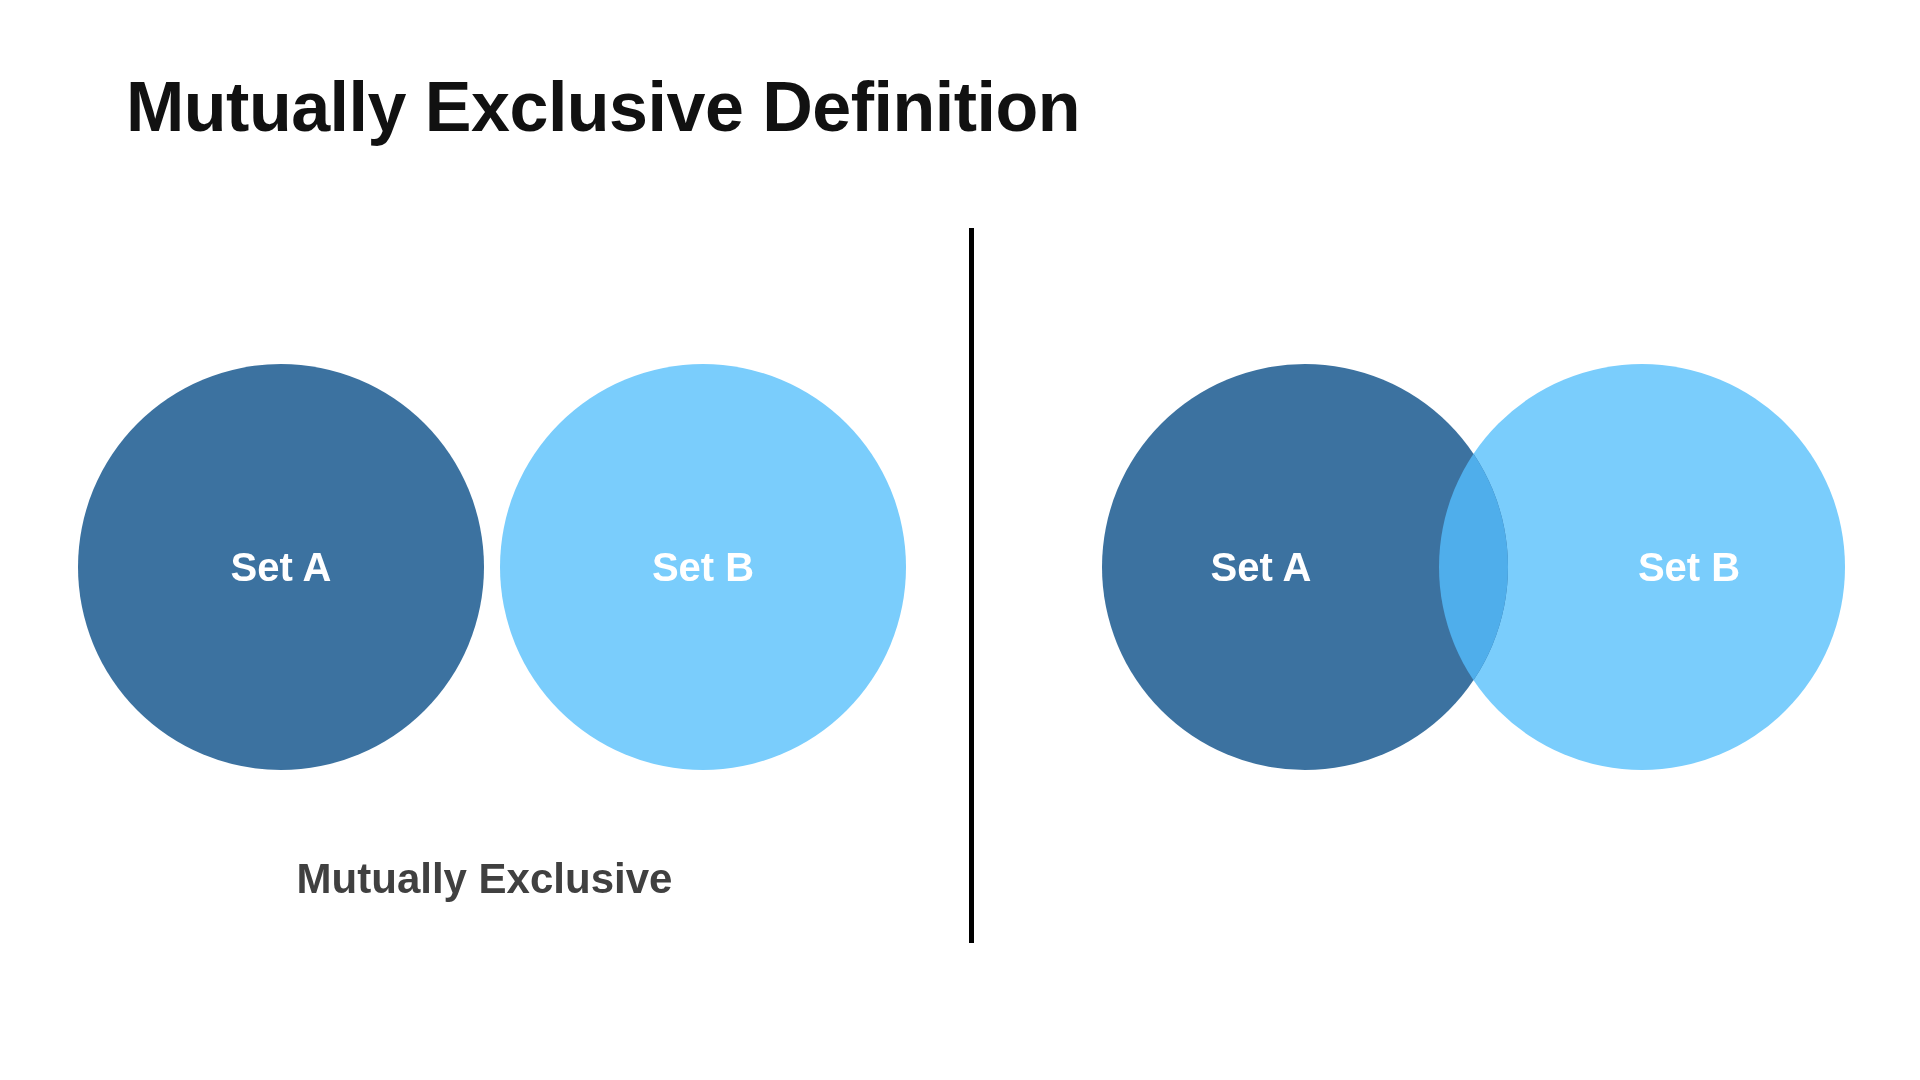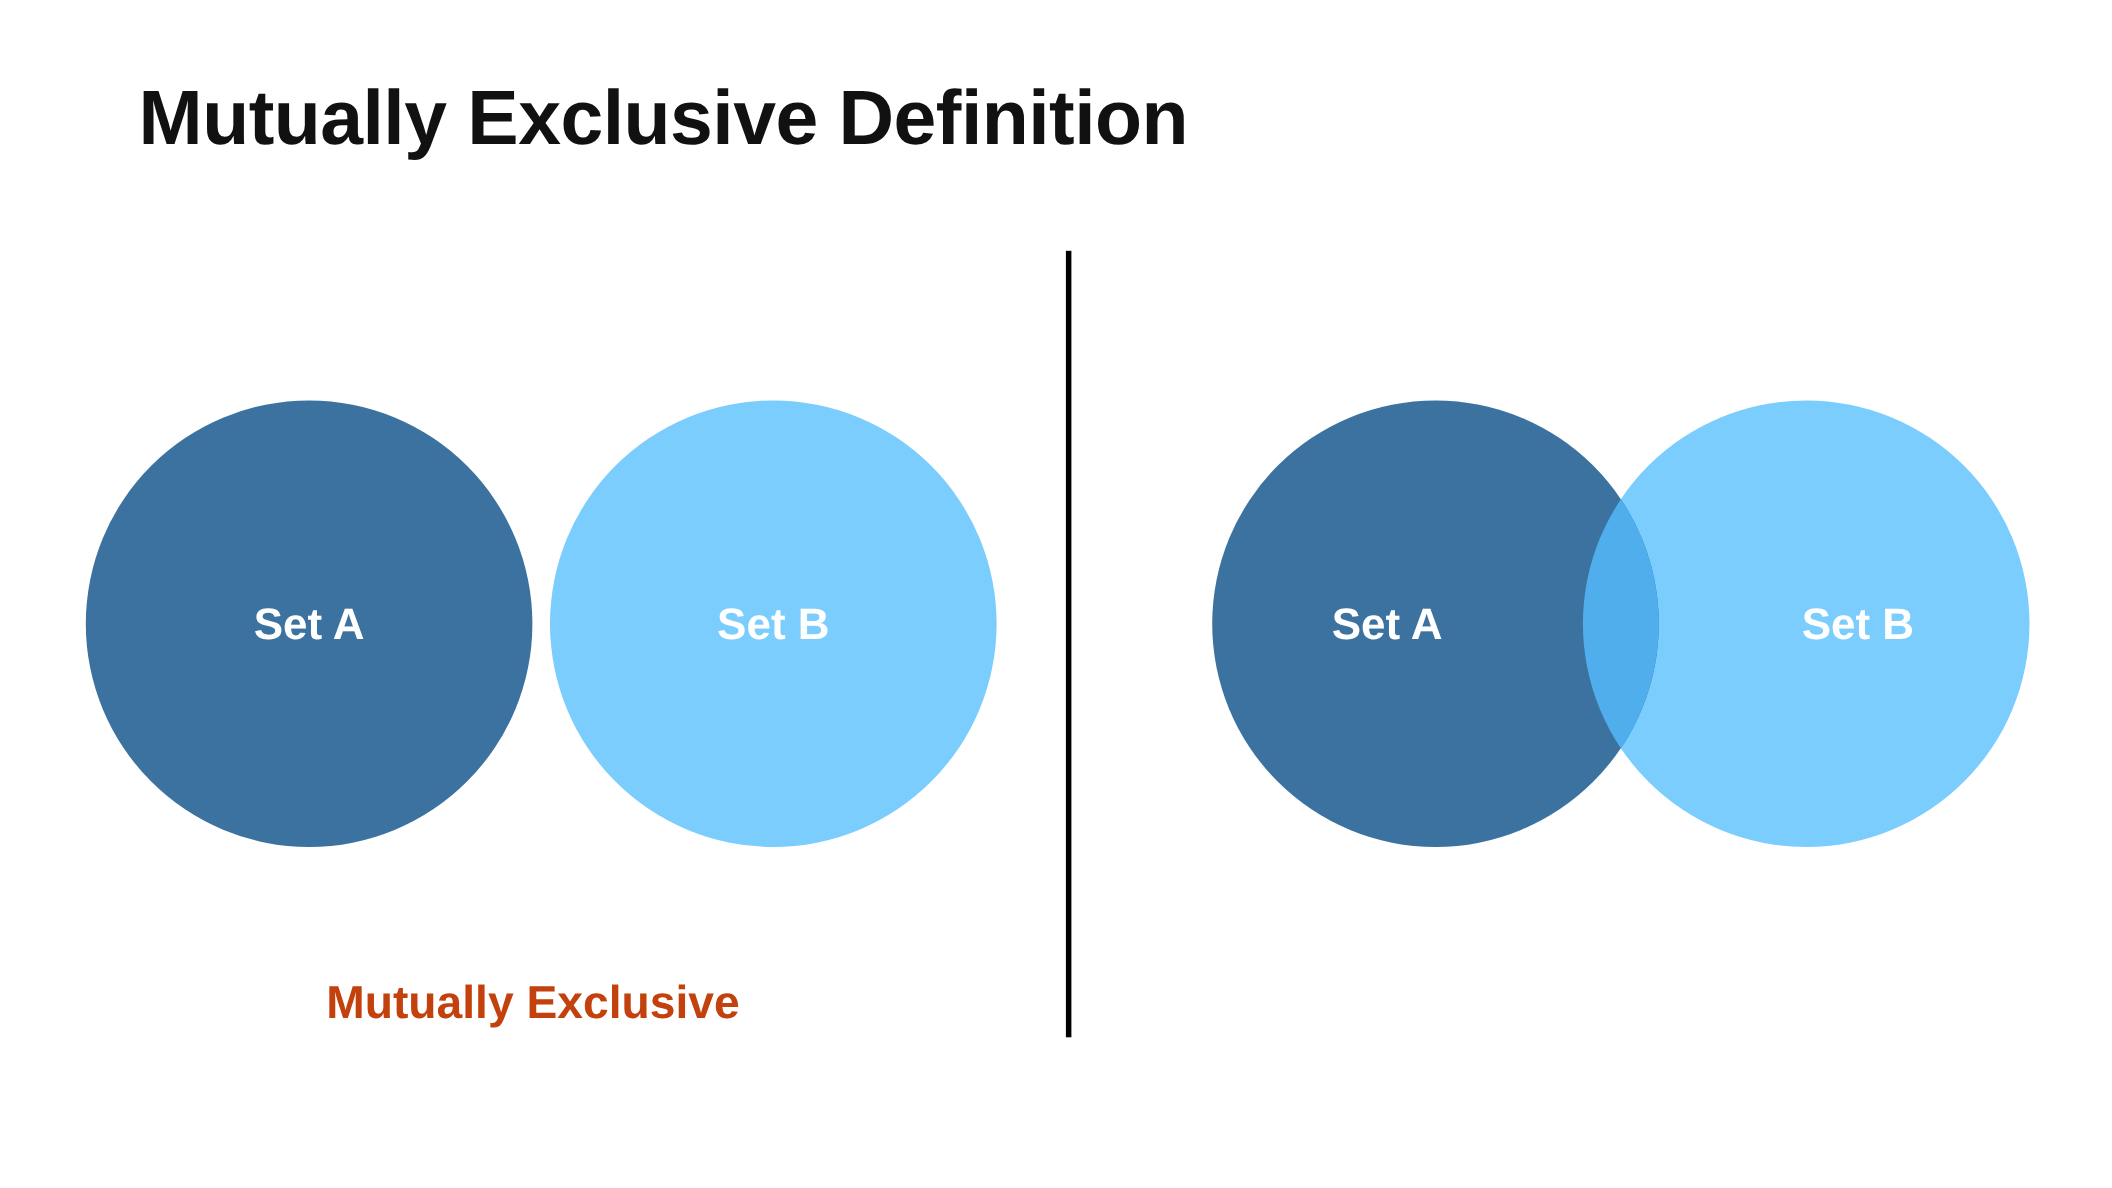--- a/index.html
+++ b/index.html
@@ -76,23 +76,23 @@
   .caption {
     position: absolute;
     font-size: 42px;
     font-weight: bold;
     white-space: nowrap;
     line-height: 1.0;
     text-align: center;
   }
   #caption-mutually-exclusive {
     left: 0px;
-    top: 890px;
+    top: 858px;
     width: 969px;
-    color: #c2410c;
+    color: #404040;
   }
 </style>
 </head>
 <body>
 
 <div id="stage">
 
   <div id="page-title">Mutually Exclusive Definition</div>
 
   <div id="divider"></div>

